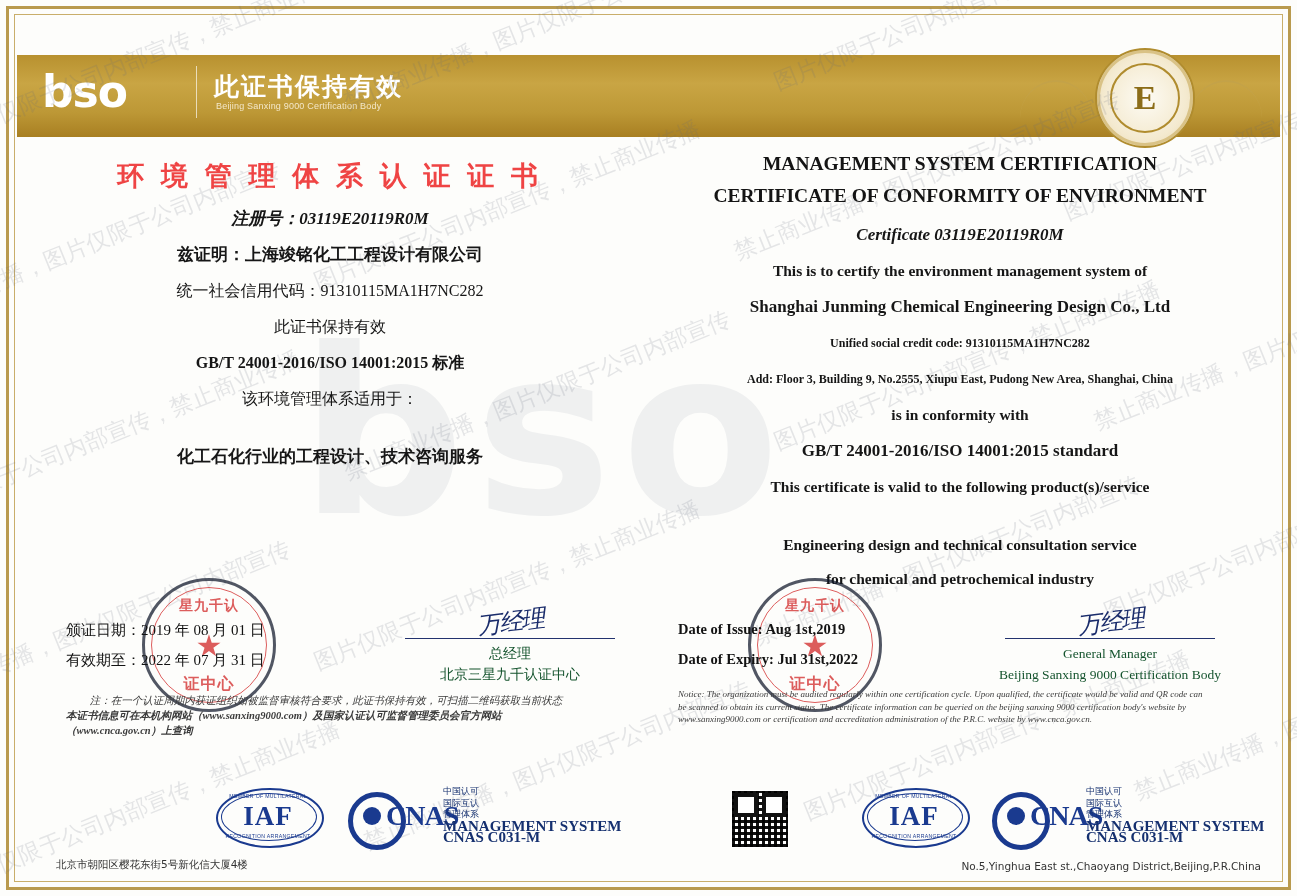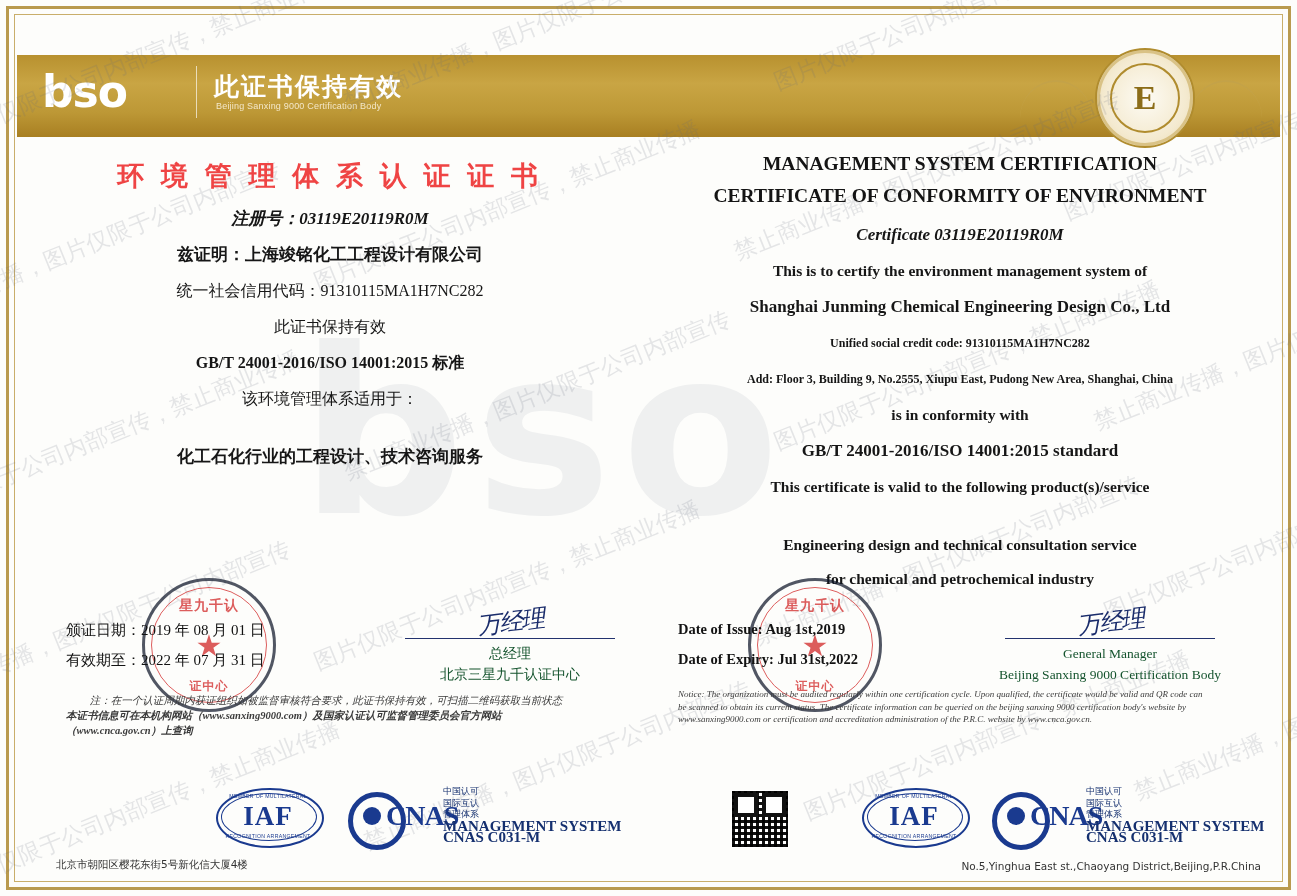--- a/index.html
+++ b/index.html
@@ -228,21 +228,21 @@
     position: absolute;
     left: 0; width: 100%;
     text-align: center;
     color: #d02020;
     font-family: "DejaVu Sans", sans-serif;
     font-weight: bold;
     font-size: 14px;
     letter-spacing: 1px;
   }
   .stamp .txt-top { top: 16px; }
-  .stamp .txt-bot { bottom: 14px; font-size: 12px; }
+  .stamp .txt-bot { bottom: 14px; font-size: 16px; }
   .stamp-cn { left: 142px; top: 578px; }
   .stamp-en { left: 748px; top: 578px; }
 
   
   .notice-cn {
     position: absolute;
     left: 66px; top: 693px;
     width: 520px;
     font-size: 10.5px;
     color: #3a3a3a;

